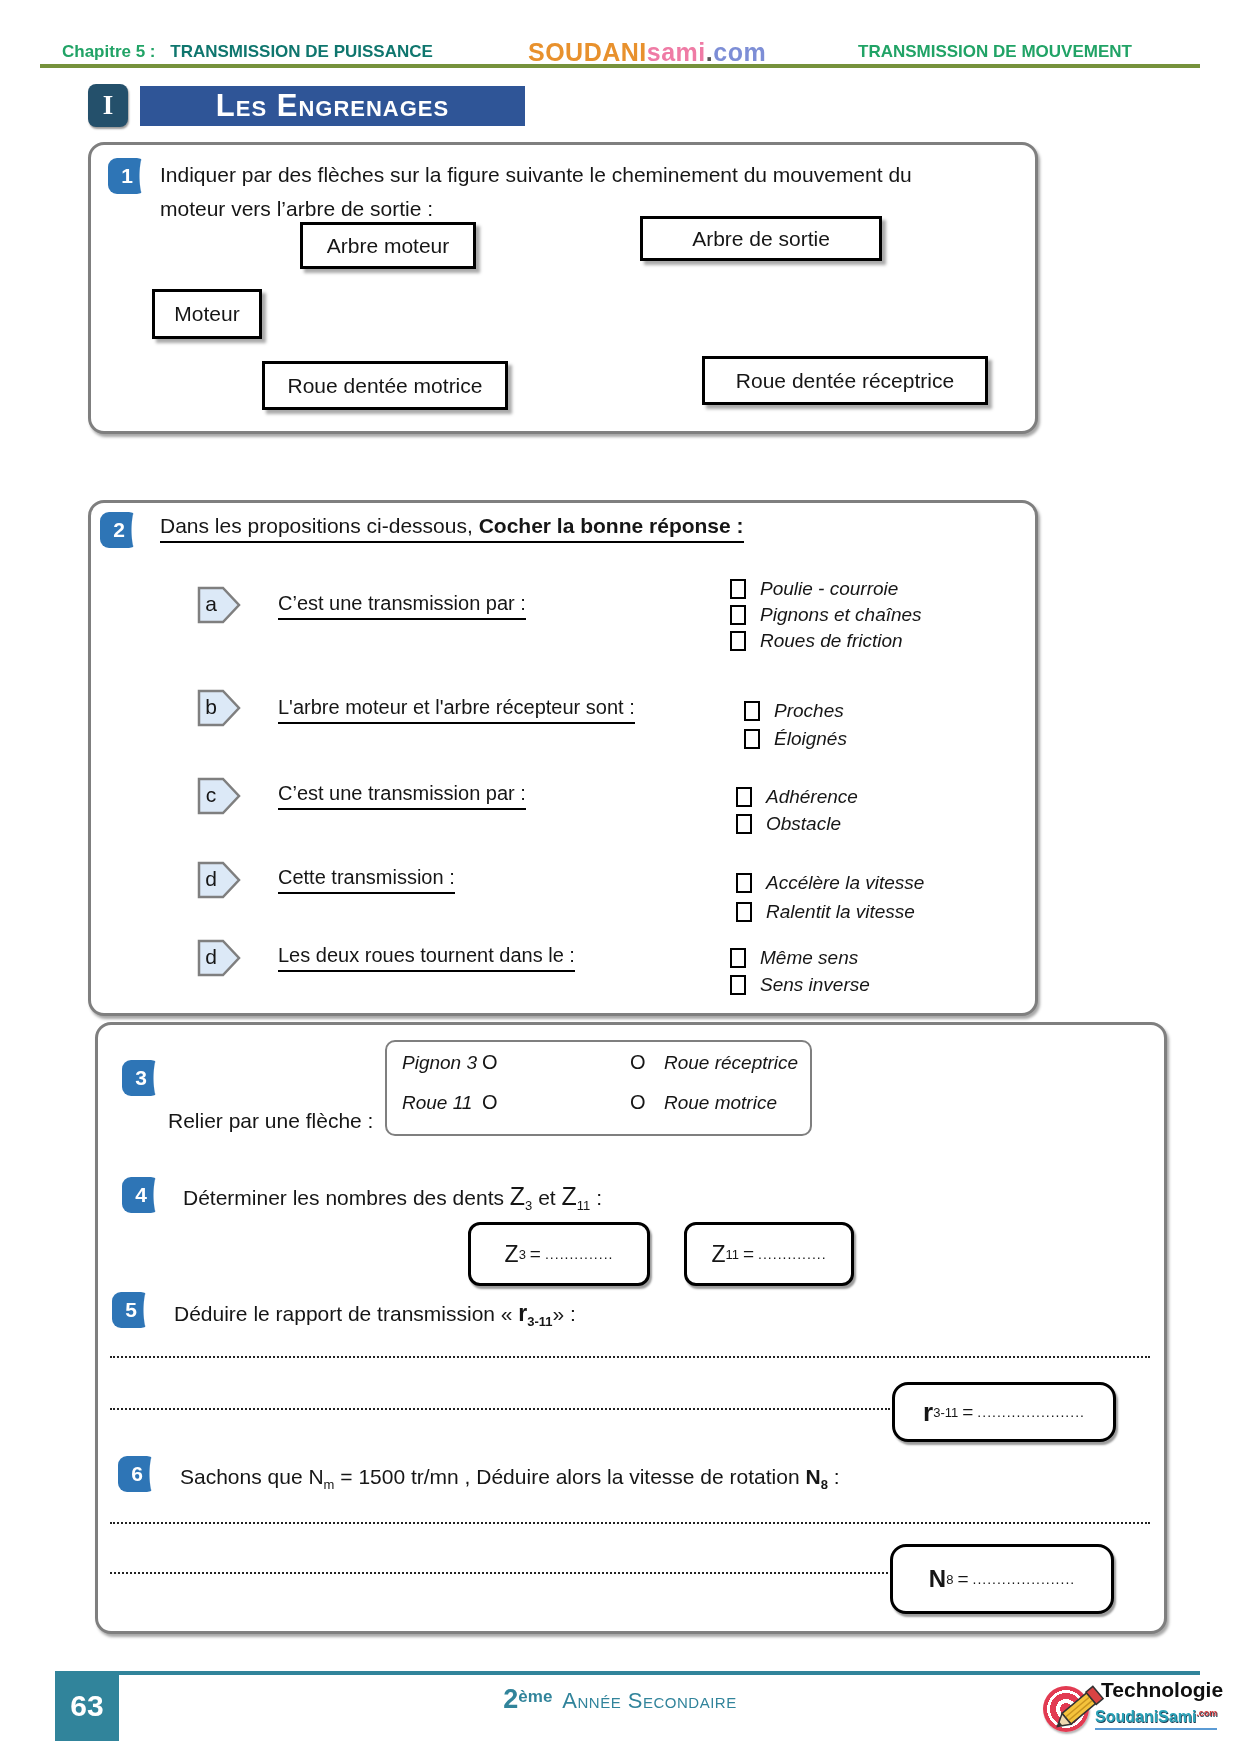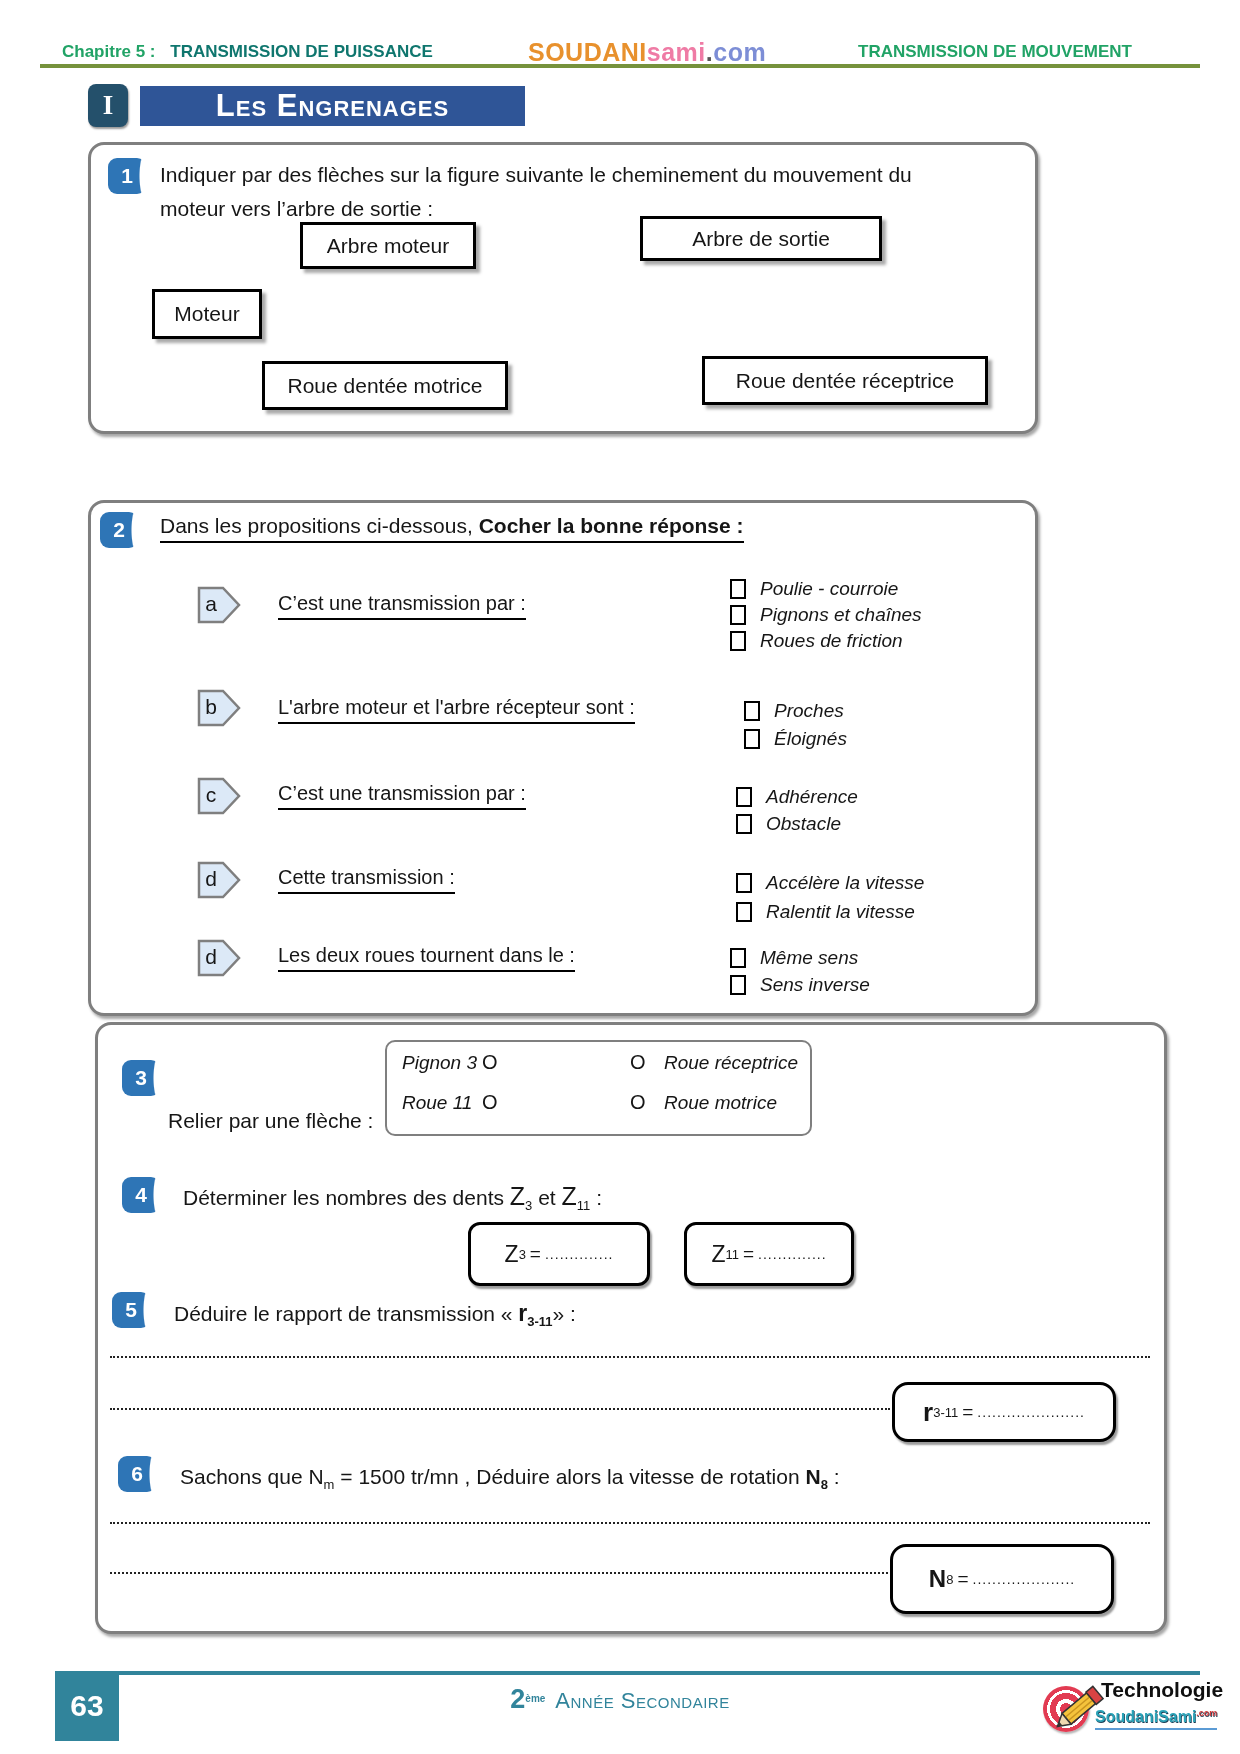--- a/index.html
+++ b/index.html
@@ -66,21 +66,21 @@
 
   .zbig { font-size:25px; }
   sub.small { font-size:13px; }
 
   
   .pagebox { width:64px; height:70px; background:#31849B; color:#fff; font-size:30px; font-weight:bold;
       display:flex; align-items:center; justify-content:center; }
   .rule-teal { background:#31849B; height:4px; }
   .grade { color:#31849B; white-space:nowrap; }
   .gnum { font-size:27px; font-weight:bold; }
-  .gsup { font-size:10px; font-weight:bold; }
+  .gsup { font-size:17px; font-weight:bold; }
   .gtext { font-variant:small-caps; font-size:22px; margin-left:10px; letter-spacing:0.5px; }
 
   .logo { width:158px; height:72px; }
   .logo-circle { position:absolute; left:0; top:8px; width:46px; height:46px; border-radius:50%;
       background:radial-gradient(circle at 50% 50%, #E23B52 0 6px, #fff 6px 10px, #E23B52 10px 16px, #fff 16px 19px, #E23B52 19px); 
       box-shadow:1px 2px 2px #b5b5b5; }
   .logo-t { position:absolute; left:58px; top:0; font-size:21px; font-weight:bold; color:#0f0f0f; }
   .logo-s { position:absolute; left:52px; top:30px; font-size:16px; font-weight:bold; color:#2AA3B8;
       text-shadow:0.7px 0.7px 0 #173A52; border-bottom:2px solid #5B9BD5; padding-bottom:2px; }
   .logo-com { color:#D03C3C; font-size:9px; font-weight:bold; }

